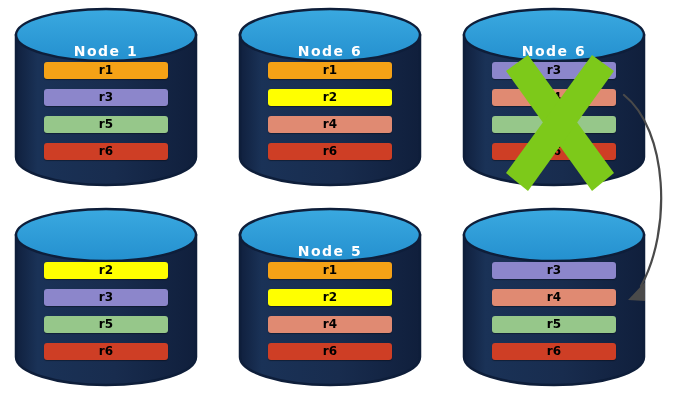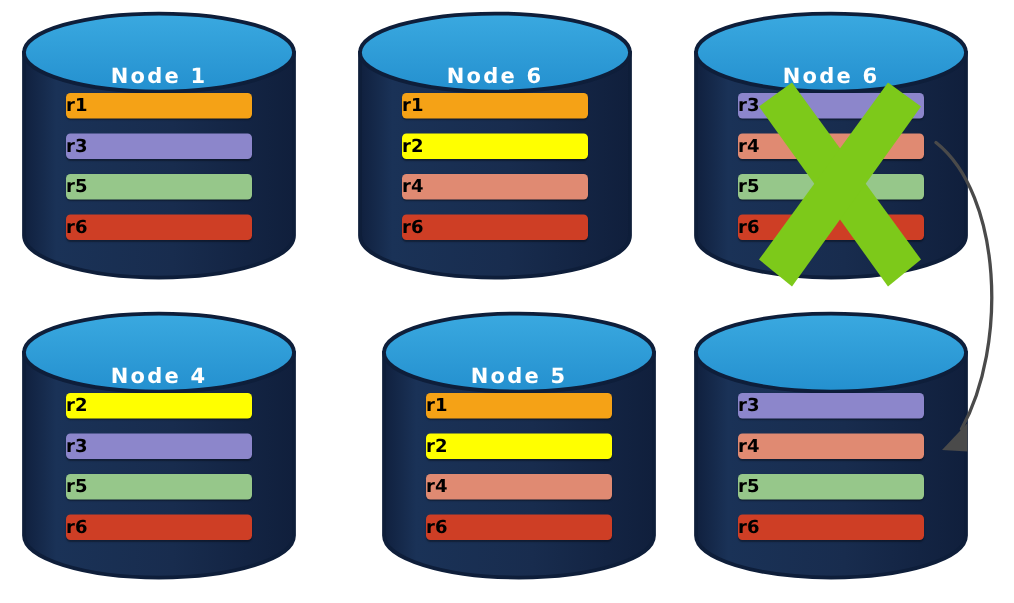--- a/index.html
+++ b/index.html
@@ -51,20 +51,21 @@
     top: 55px;
     width: 124px;
   }
   .replica {
     height: 17px;
     border-radius: 3px;
     margin-bottom: 10px;
     color: #000000;
     font-size: 12px;
     font-weight: bold;
+    text-align: center;
     line-height: 17px;
     font-family: "DejaVu Sans", sans-serif;
     box-shadow: 0 1px 1px rgba(0,0,0,0.35);
   }
   .replica:last-child { margin-bottom: 0; }
 
   .x-mark {
     position: absolute;
     left: 42px;
     top: 48px;
@@ -176,29 +177,28 @@
         <stop offset="100%" stop-color="#101F3C"></stop>
       </linearGradient>
       <linearGradient id="topGrad" x1="0" y1="0" x2="0" y2="1">
         <stop offset="0%" stop-color="#3AA9E0"></stop>
         <stop offset="100%" stop-color="#2490CF"></stop>
       </linearGradient>
     </defs>
     <path d="M 2 28 L 2 150 A 90 28 0 0 0 182 150 L 182 28 Z" fill="url(#bodyGrad)" stroke="#0E1E3A" stroke-width="2.5"></path>
     <ellipse cx="92" cy="28" rx="90" ry="26" fill="url(#topGrad)" stroke="#0E1E3A" stroke-width="2.5"></ellipse>
   </svg>
-      <div class="node-label">Node 4</div>
       <div class="replicas">
         <div class="replica" style="background:#FFFF00">r2</div>
         <div class="replica" style="background:#8C86CB">r3</div>
         <div class="replica" style="background:#96C78A">r5</div>
         <div class="replica" style="background:#CE3E25">r6</div>
       </div>
     </div>
-    <div class="node" style="left: 238px; top: 207px; margin-left: 16px;">
+    <div class="node" style="left: 238px; top: 207px;">
   <svg class="cyl-svg" viewBox="0 0 184 178">
     <defs>
       <linearGradient id="bodyGrad" x1="0" y1="0" x2="1" y2="0">
         <stop offset="0%" stop-color="#10203E"></stop>
         <stop offset="12%" stop-color="#1A3257"></stop>
         <stop offset="55%" stop-color="#182C4E"></stop>
         <stop offset="100%" stop-color="#101F3C"></stop>
       </linearGradient>
       <linearGradient id="topGrad" x1="0" y1="0" x2="0" y2="1">
         <stop offset="0%" stop-color="#3AA9E0"></stop>

